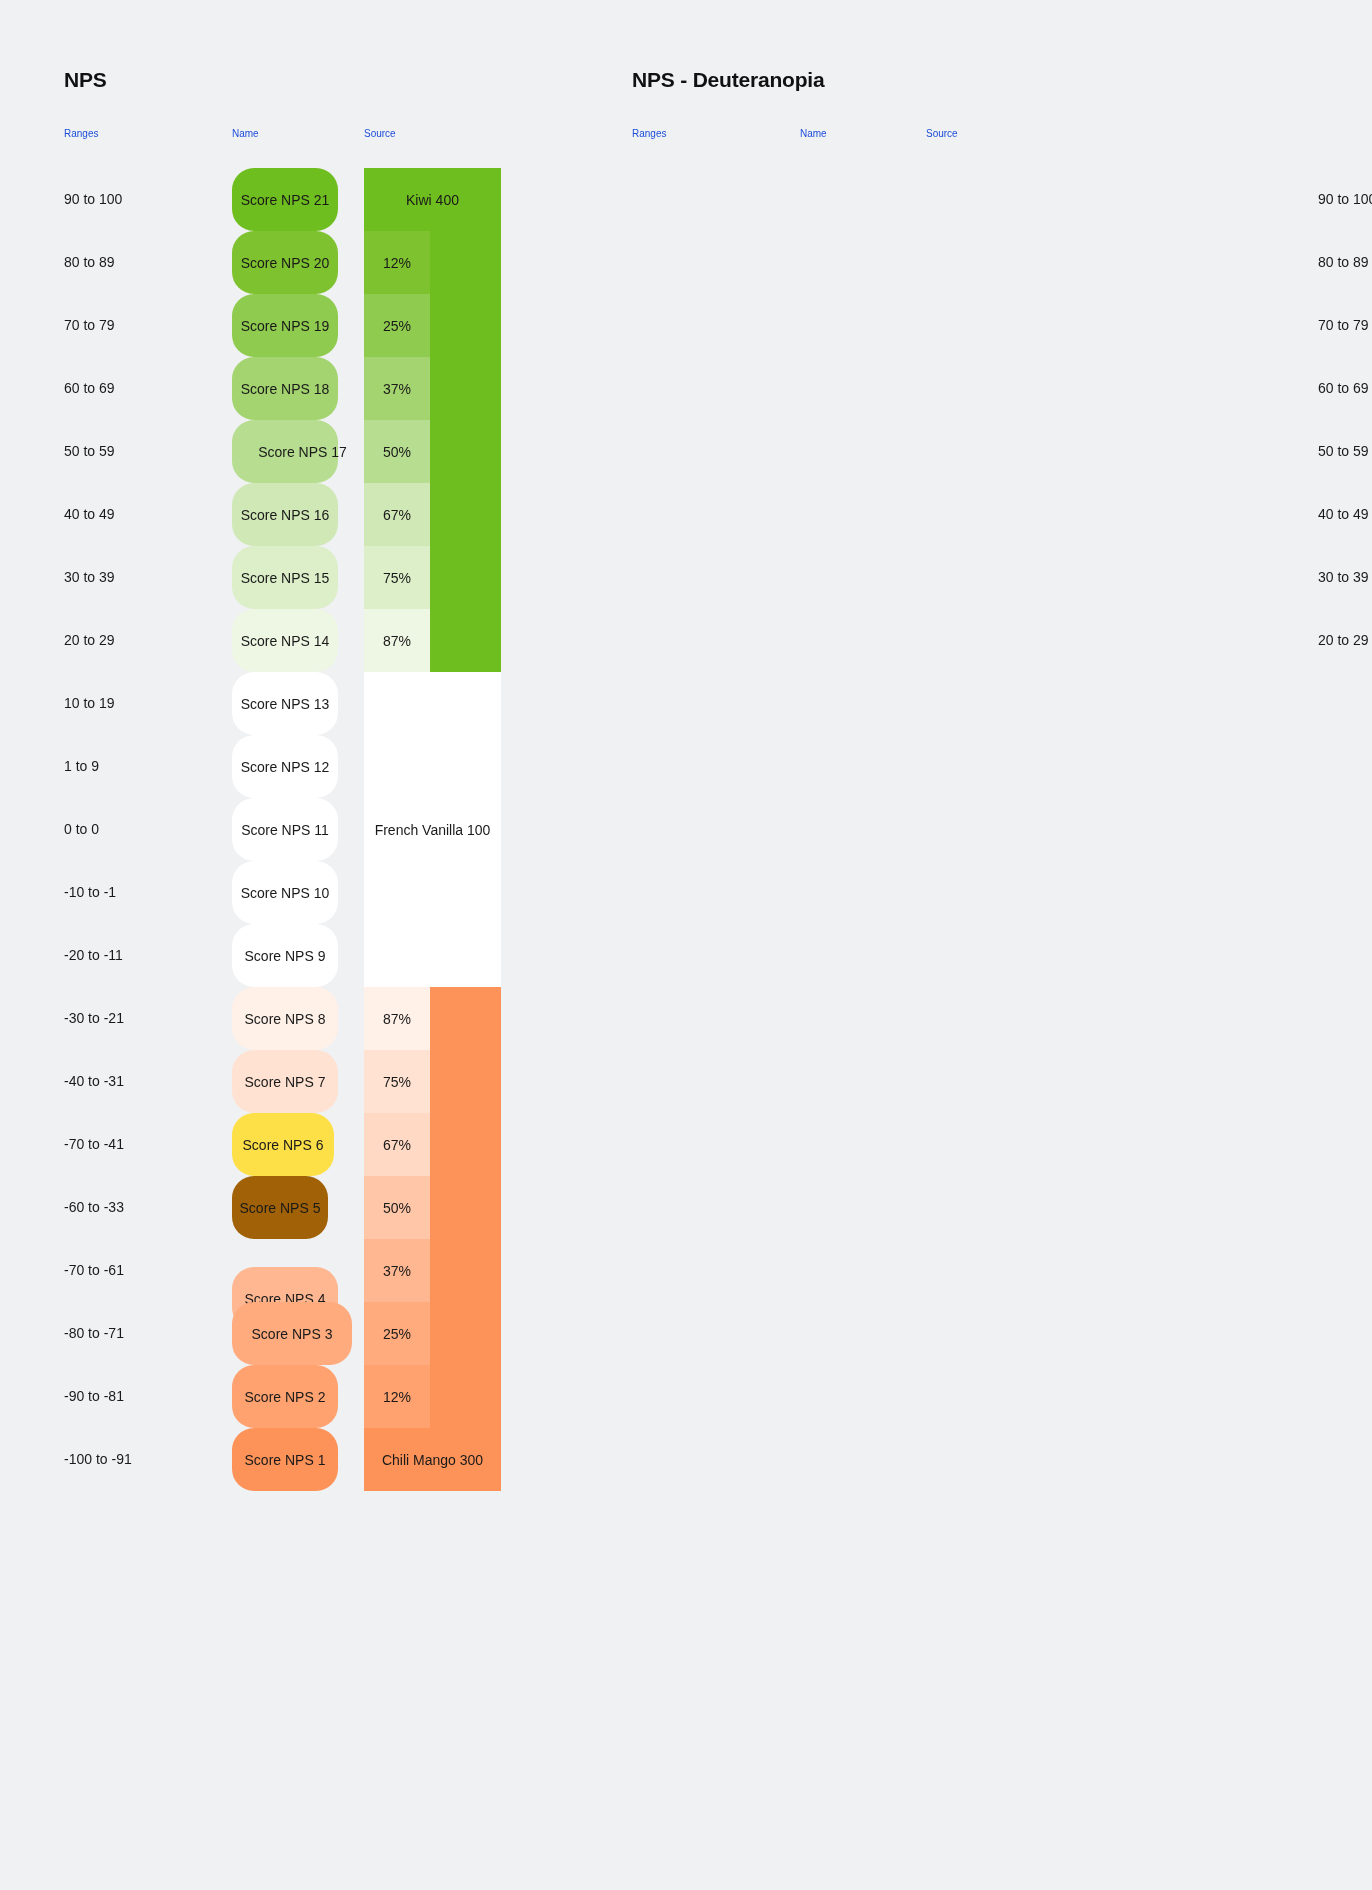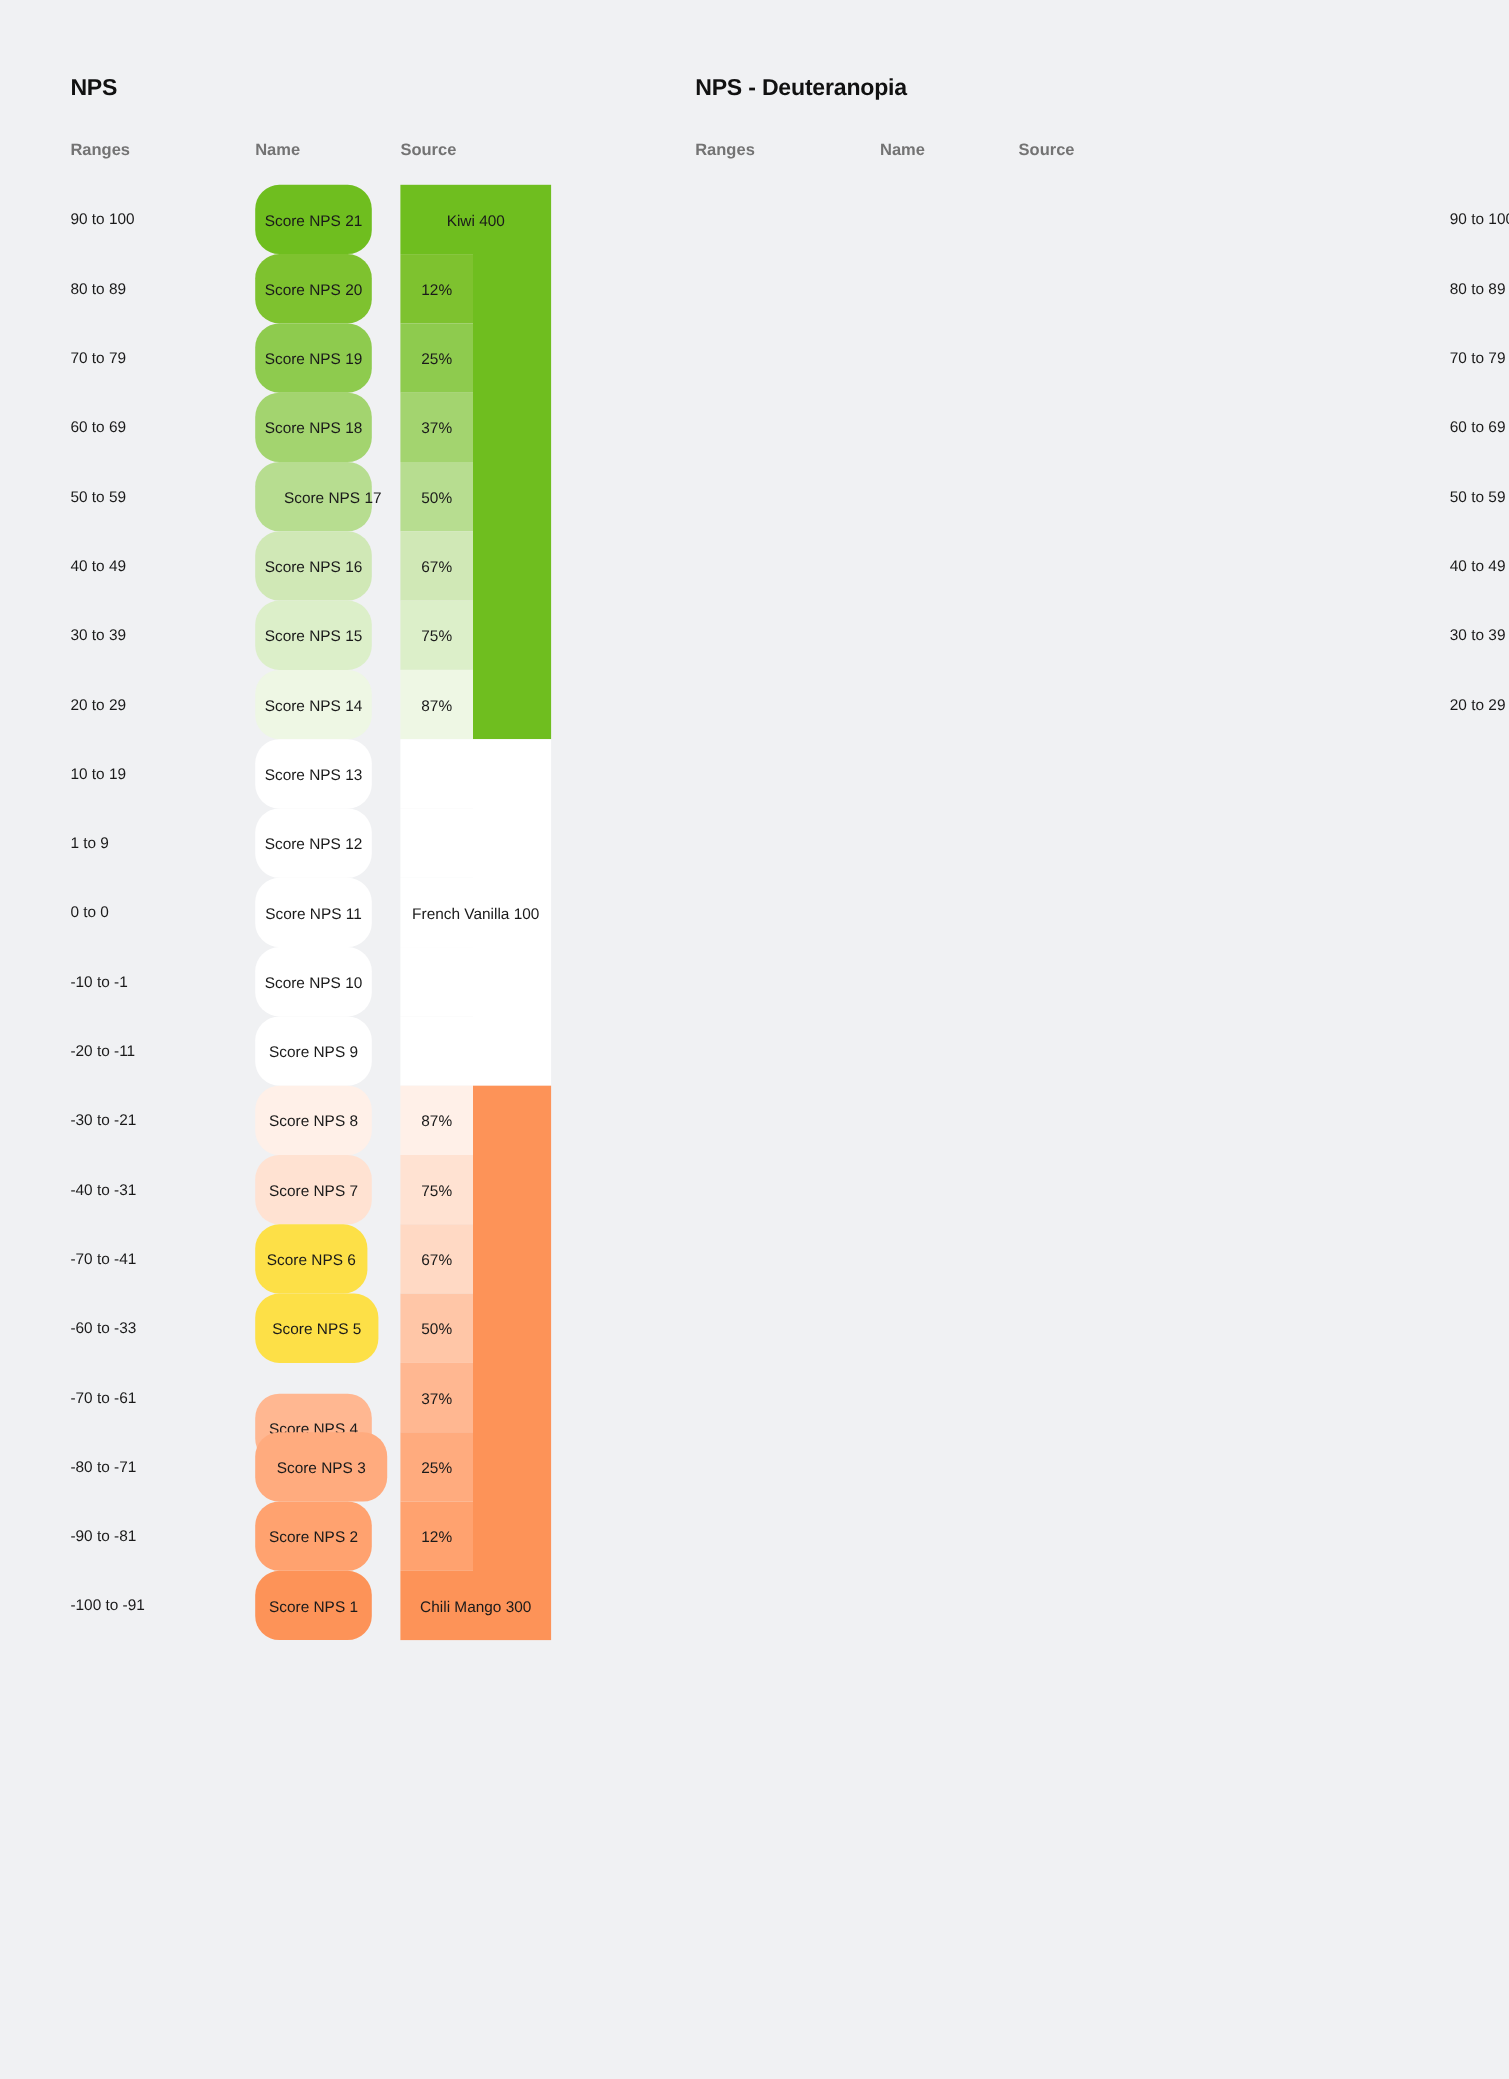--- a/index.html
+++ b/index.html
@@ -20,23 +20,23 @@
     position:absolute;
     font-size:21px;
     font-weight:bold;
     color:#111;
     letter-spacing:-0.2px;
     white-space:nowrap;
   }
 
   .col-header{
     position:absolute;
-    font-size:15px;
-    font-weight:bold;
-    color:#737373;
+    font-size:10px;
+    font-weight:normal;
+    color:#1d4ed8;
     white-space:nowrap;
   }
 
   
   .range-label{
     position:absolute;
     font-size:14px;
     color:#1a1a1a;
     white-space:nowrap;
   }
@@ -134,21 +134,21 @@
         <div class="range-label" style="left: 64px; top: 1009.5px;">-30 to -21</div>
         <div class="name-cell" style="left: 232px; top: 987px; width: 106px; height: 63px; background: rgb(255, 240, 232);">Score NPS 8</div>
         <div class="src-tint" style="left: 364px; top: 987px; width: 66px; height: 63px; background: rgb(255, 240, 232);">87%</div>
         <div class="range-label" style="left: 64px; top: 1072.5px;">-40 to -31</div>
         <div class="name-cell" style="left: 232px; top: 1050px; width: 106px; height: 63px; background: rgb(255, 226, 210);">Score NPS 7</div>
         <div class="src-tint" style="left: 364px; top: 1050px; width: 66px; height: 63px; background: rgb(255, 226, 210);">75%</div>
         <div class="range-label" style="left: 64px; top: 1135.5px;">-70 to -41</div>
         <div class="name-cell" style="left: 232px; top: 1113px; width: 102px; height: 63px; background: #fde047;">Score NPS 6</div>
         <div class="src-tint" style="left: 364px; top: 1113px; width: 66px; height: 63px; background: rgb(255, 217, 196);">67%</div>
         <div class="range-label" style="left: 64px; top: 1198.5px;">-60 to -33</div>
-        <div class="name-cell" style="left: 232px; top: 1176px; width: 112px; height: 63px; background: #fde047;">Score NPS 5</div>
+        <div class="name-cell" style="left: 232px; top: 1176px; width: 96px; height: 63px; background: #a16207;">Score NPS 5</div>
         <div class="src-tint" style="left: 364px; top: 1176px; width: 66px; height: 63px; background: rgb(255, 198, 167);">50%</div>
         <div class="range-label" style="left: 64px; top: 1261.5px;">-70 to -61</div>
         <div class="name-cell" style="left: 232px; top: 1239px; width: 106px; height: 63px; background: rgb(255, 183, 145); margin-top: 28px;">Score NPS 4</div>
         <div class="src-tint" style="left: 364px; top: 1239px; width: 66px; height: 63px; background: rgb(255, 183, 145);">37%</div>
         <div class="range-label" style="left: 64px; top: 1324.5px;">-80 to -71</div>
         <div class="name-cell" style="left: 232px; top: 1302px; width: 120px; height: 63px; background: rgb(255, 171, 126);">Score NPS 3</div>
         <div class="src-tint" style="left: 364px; top: 1302px; width: 66px; height: 63px; background: rgb(255, 171, 126);">25%</div>
         <div class="range-label" style="left: 64px; top: 1387.5px;">-90 to -81</div>
         <div class="name-cell" style="left: 232px; top: 1365px; width: 106px; height: 63px; background: rgb(255, 162, 111);">Score NPS 2</div>
         <div class="src-tint" style="left: 364px; top: 1365px; width: 66px; height: 63px; background: rgb(255, 162, 111);">12%</div>

